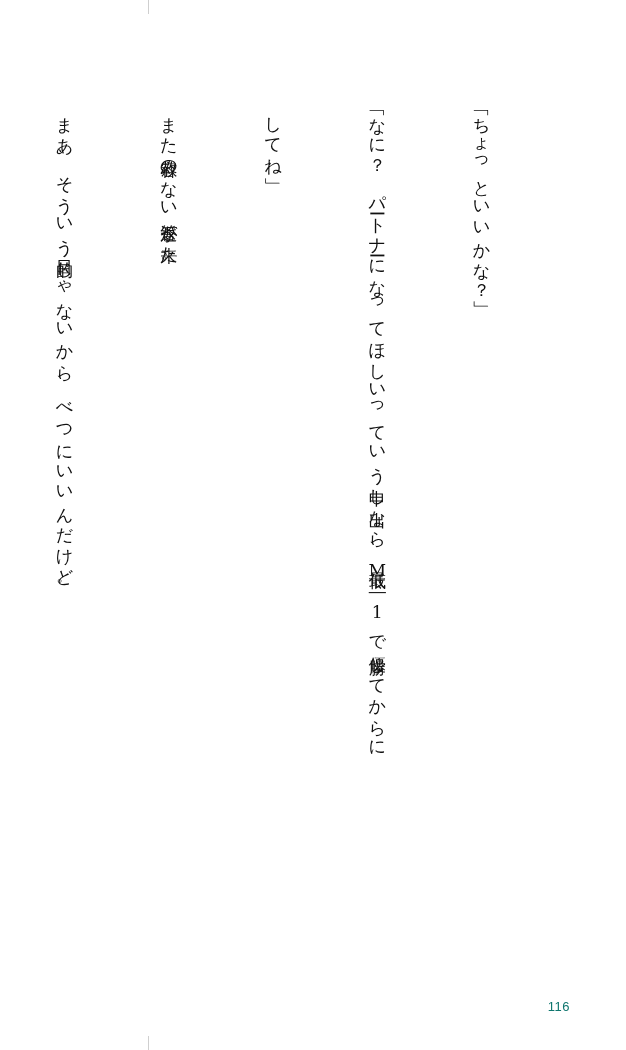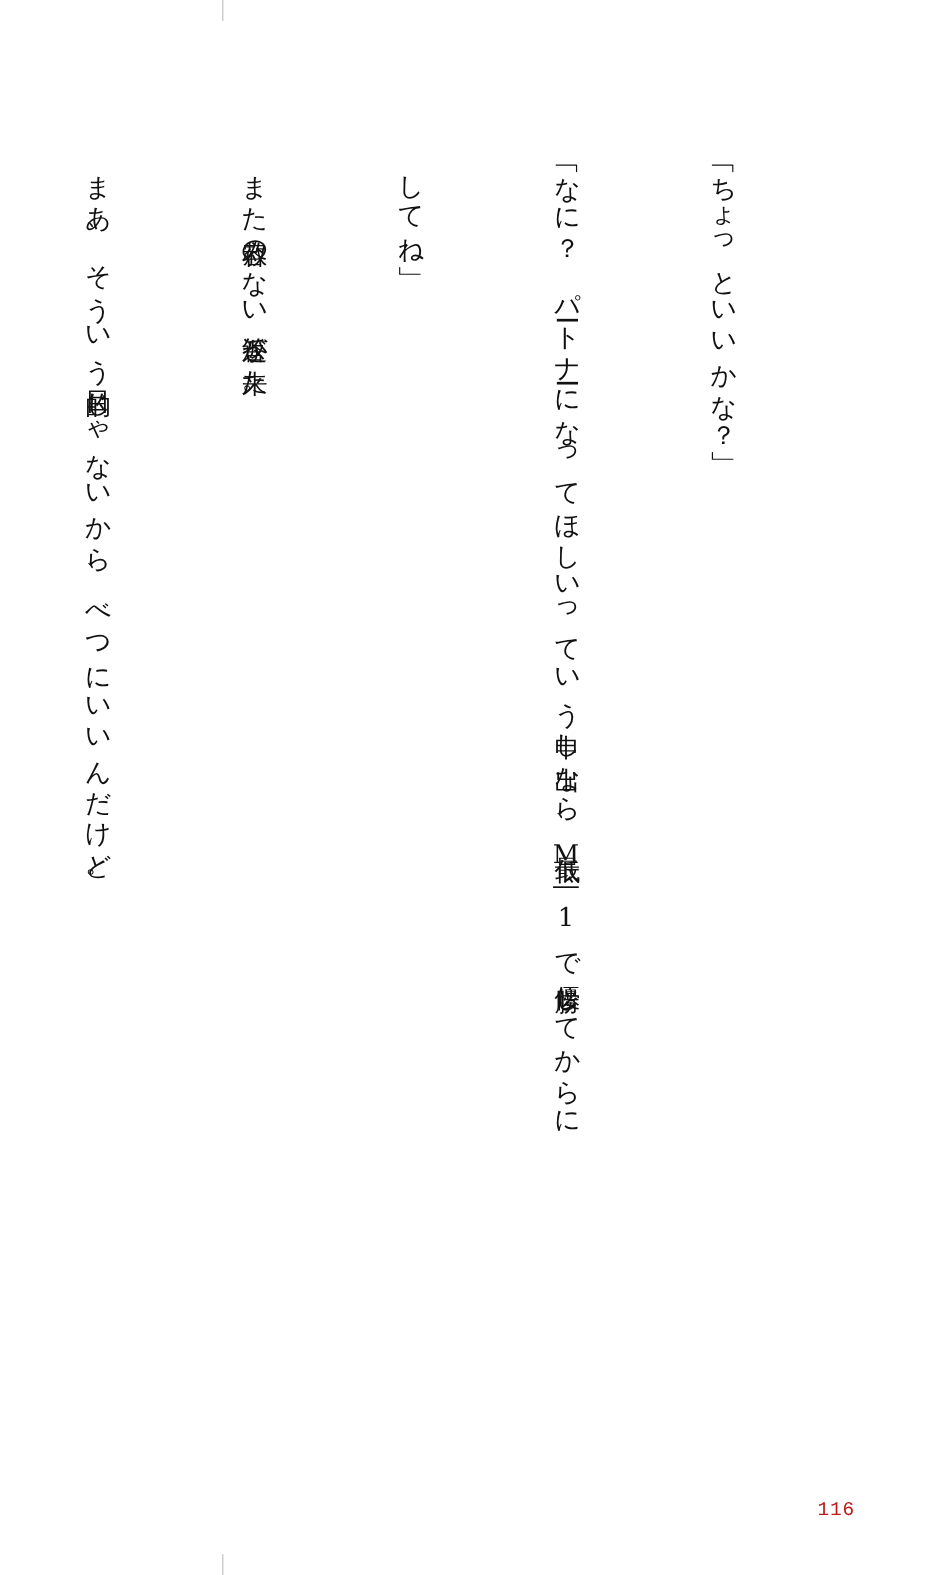--- a/index.html
+++ b/index.html
@@ -53,22 +53,22 @@
     white-space: pre-wrap;
   }
   .line {
     display: block;
   }
   .page-number {
     position: absolute;
     right: 56px;
     bottom: 36px;
     font-size: 13px;
-    font-family: Liberation Mono, monospace;
-    color: #b91c1c;
+    font-family: Liberation Sans, sans-serif;
+    color: #0f766e;
     letter-spacing: 0.04em;
   }
 </style>
 </head>
 <body>
 
 <div class="page">
 
   <div class="edge-mark edge-top-left"></div>
   <div class="edge-mark edge-bottom-left"></div>

